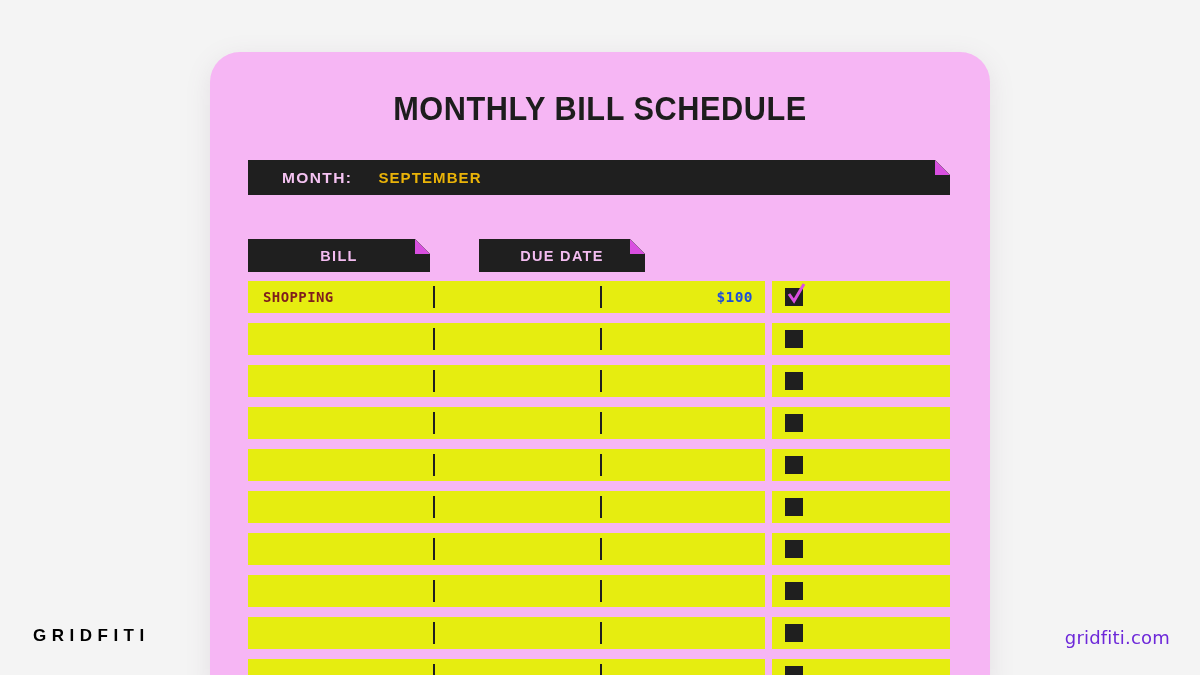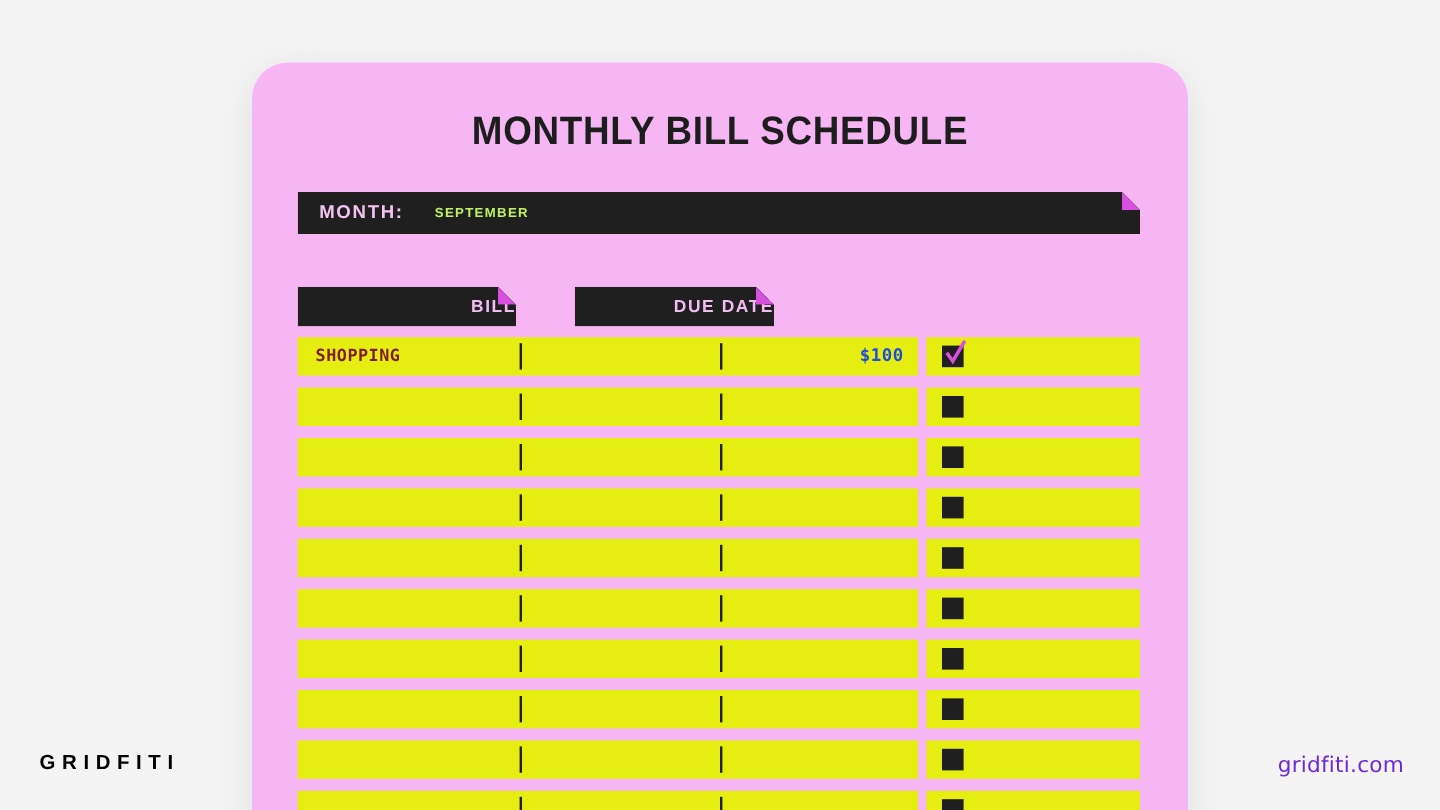--- a/index.html
+++ b/index.html
@@ -85,41 +85,42 @@
     background: #d94fe0;
     clip-path: polygon(0 0, 100% 100%, 0 100%);
   }
 
   
   .month-bar {
     left: 38px;
     top: 108px;
     width: 702px;
     height: 35px;
-    padding-left: 18px;
+    padding-left: 34px;
+    gap: 16px;
   }
   .month-label {
     font-size: 15.5px;
     font-weight: 700;
     letter-spacing: 1.4px;
     color: #f5c3f2;
   }
   .month-value {
-    font-size: 11px;
+    font-size: 15px;
     font-weight: 700;
     letter-spacing: 1.1px;
-    color: #bef264;
-    margin-left: 26px;
+    color: #eab308;
+    margin-left: 10px;
   }
 
   
   .hdr {
     top: 187px;
     height: 33px;
-    justify-content: flex-end;
+    justify-content: center;
   }
   .hdr .htext {
     font-size: 14.5px;
     font-weight: 700;
     letter-spacing: 1.3px;
     color: #f3bcf0;
     white-space: nowrap;
   }
   .hdr-bill      { left: 38px;  width: 182px; }
   .hdr-due       { left: 224px; width: 166px; margin-left: 45px; }

